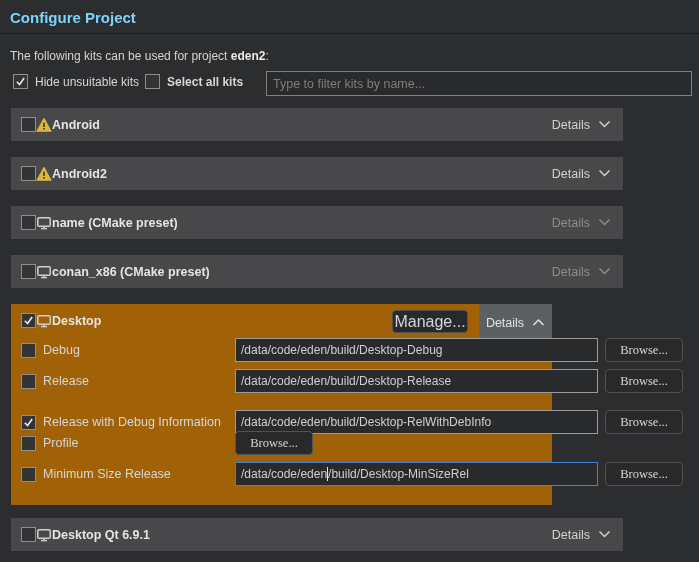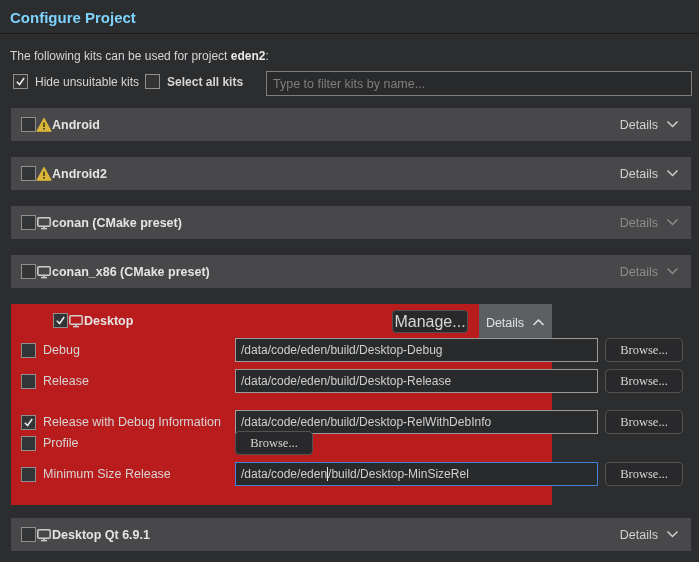--- a/index.html
+++ b/index.html
@@ -32,35 +32,34 @@
   .ctl-group { display:flex; align-items:center; }
   .filter-input {
     position:absolute; left:266px; top:71px; width:426px; height:25px;
     background:#292a2c; border:1px solid #7f7f7f; color:#cfcfcf;
     font-family:"Liberation Sans", sans-serif; font-size:12.5px; padding:8px 6px;
   }
   .filter-input::placeholder { color:#7e7e7e; }
 
   
   .kit-row {
-    position:absolute; left:11px; width:680px; height:33px;
+    position:absolute; left:11px; width:612px; height:33px;
     background:#48484a; display:flex; align-items:center;
     padding:0 12px 0 10px;
   }
   .kit-name { font-weight:bold; font-size:12.5px; color:#e4e4e4; }
   .spacer { flex:1; }
   .details-btn { display:flex; align-items:center; gap:8px; color:#d2d2d2; font-size:12.5px; cursor:default; }
   .details-btn.disabled { color:#8c8c8c; }
   .details-btn.disabled svg polyline { stroke:#8c8c8c; }
 
   
   .desktop-section {
     position:absolute; left:11px; top:304px; width:541px; height:201px;
-    background:#b91c1c;
-    padding-left:32px;
+    background:#a16207;
   }
   .desktop-header { position:relative; height:33px; display:flex; align-items:center; padding:0 12px 0 10px; }
   .manage-btn {
     position:absolute; right:84px; top:6px; width:76px; height:23px;
     background:#29292b; border:1px solid #525252; border-radius:4px;
     color:#d6d6d6; font-size:16px; display:flex; align-items:center; justify-content:center;
   }
   .details-highlight {
     position:absolute; right:0; top:0; width:73px; height:37px;
     background:#5d6063; display:flex; align-items:center; justify-content:center; gap:8px;
@@ -170,21 +169,21 @@
     <path d="M2 6.2 L5 9.2 L10 2.2" stroke="#ededed" stroke-width="1.7" fill="none"></path>
   </svg>
 </span>
 
   <svg width="16" height="16" viewBox="0 0 16 16">
     <rect x="1.8" y="2.8" width="12.4" height="8.4" rx="1.2" fill="none" stroke="#cfcfcf" stroke-width="1.5"></rect>
     <path d="M8 11.4 V13.2" stroke="#cfcfcf" stroke-width="1.5"></path>
     <path d="M5 13.6 H11" stroke="#cfcfcf" stroke-width="1.5"></path>
   </svg>
 
-  <span class="kit-name">conan (CMake preset)</span>
+  <span class="kit-name">name (CMake preset)</span>
   <span class="spacer"></span>
   <span class="details-btn disabled">
       <span>Details</span>
   <svg width="13" height="9" viewBox="0 0 13 9">
     <polyline points="1.5,1.5 6.5,6.5 11.5,1.5" fill="none" stroke="#cfcfcf" stroke-width="1.5"></polyline>
   </svg>
 </span>
 </div>
 
 <div class="kit-row" style="top:255px;">

